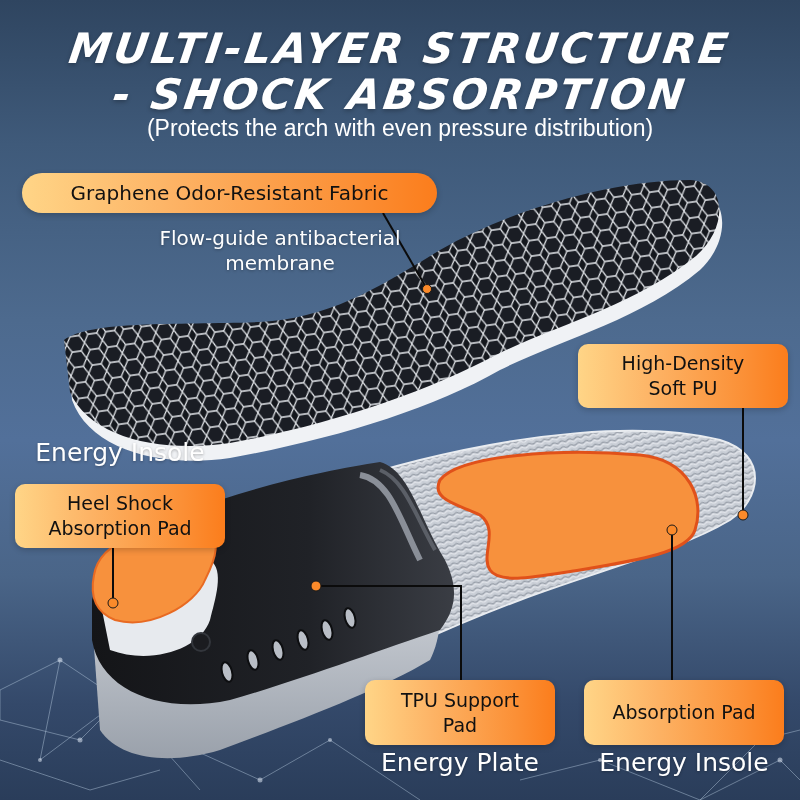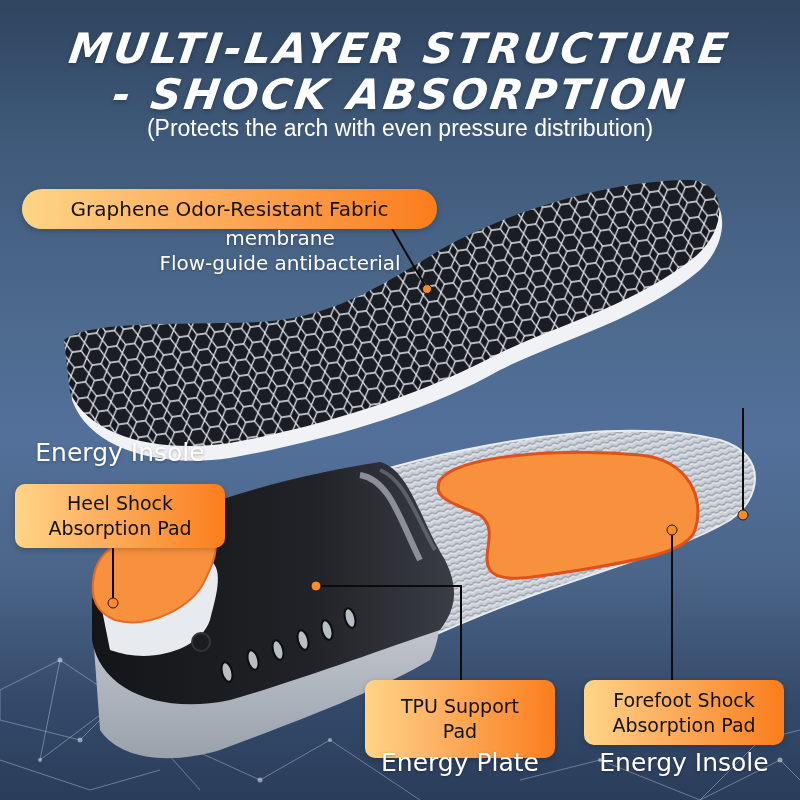--- a/index.html
+++ b/index.html
@@ -28,21 +28,21 @@
     position: absolute;
     background: linear-gradient(90deg, #ffd587 0%, #fdb466 35%, #fb8f35 80%, #fb7d1c 100%);
     color: #111;
     font-family: "DejaVu Sans", sans-serif;
     font-size: 19px; line-height: 25px;
     text-align: center;
     border-radius: 10px;
     display: flex; flex-direction: column; justify-content: center; align-items: center;
     box-shadow: 0 2px 6px rgba(0,0,0,0.2);
   }
-  .label.pill { border-radius: 22px; margin-top: 16px; }
+  .label.pill { border-radius: 22px; }
   .caption {
     position: absolute; color: #fff;
     font-family: "DejaVu Sans", sans-serif; font-size: 25px; line-height: 25px;
     text-align: center;
     text-shadow: 0 1px 3px rgba(0,0,0,0.3);
   }
   svg.art { position: absolute; left: 0; top: 0; }
 </style>
 </head>
 <body>
@@ -142,37 +142,40 @@
       <circle cx="113" cy="603" r="5"></circle>
       <circle cx="316" cy="586" r="5"></circle>
       <circle cx="672" cy="530" r="5"></circle>
     </g>
   </svg>
 
   <div class="label pill" style="left:22px; top:173px; width:415px; height:40px; font-size:20px;">
     <span>Graphene Odor-Resistant Fabric</span>
   </div>
   <div class="caption" style="left:150px; top:226px; width:260px; font-size:20px;">
+    <div>Flow-guide antibacterial</div>
     <div>membrane</div>
-    <div>Flow-guide antibacterial</div>
   </div>
 
+  <div class="label" style="left:578px; top:344px; width:210px; height:64px;">
+    <span>High-Density</span>
+    <span>Soft PU</span>
+  </div>
 
   <div class="caption" style="left:30px; top:440px; width:180px;">Energy Insole</div>
 
   <div class="label" style="left:15px; top:484px; width:210px; height:64px;">
     <span>Heel Shock</span>
     <span>Absorption Pad</span>
   </div>
 
-  <div class="label" style="left:365px; top:680px; width:190px; height:78px;">
+  <div class="label" style="left:365px; top:680px; width:190px; height:65px;">
     <span>TPU Support</span>
     <span>Pad</span>
   </div>
   <div class="caption" style="left:365px; top:750px; width:190px;">Energy Plate</div>
 
   <div class="label" style="left:584px; top:680px; width:200px; height:65px;">
-    <span>Forefoot Shock</span>
     <span>Absorption Pad</span>
   </div>
   <div class="caption" style="left:584px; top:750px; width:200px;">Energy Insole</div>
 
 </div>
 
 </body></html>

